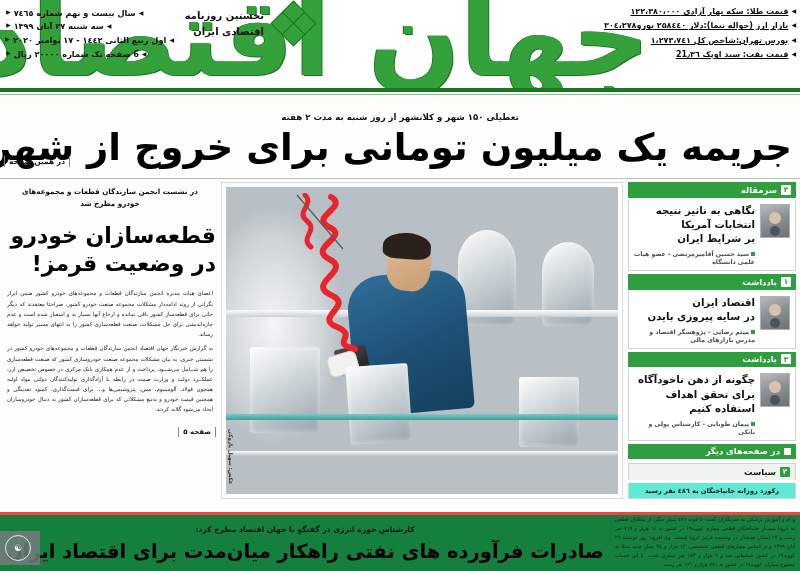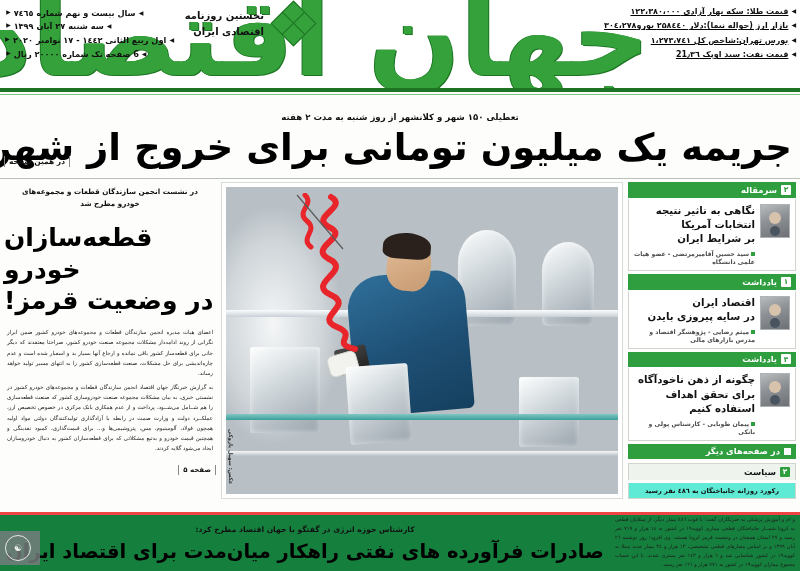--- a/index.html
+++ b/index.html
@@ -350,22 +350,22 @@
     padding-top: 2px;
     position: relative;
   }
   .lc-kicker {
     font-size: 7.2px; font-weight: bold; color: #111;
     line-height: 1.7; text-align: center;
     padding: 2px 10px 0 10px;
     letter-spacing: .2px;
   }
   .lc-title {
-    font-size: 25px; font-weight: bold; color: #000;
-    line-height: 1.25; text-align: left;
+    font-size: 22px; font-weight: bold; color: #000;
+    line-height: 1.25; text-align: right;
     margin-top: 12px;
     letter-spacing: -.5px;
   }
   .lc-body {
     margin-top: 11px;
     font-size: 5.5px; line-height: 1.85;
     color: #1a1a1a;
     text-align: justify; text-align-last: right;
     padding: 0 3px;
   }

